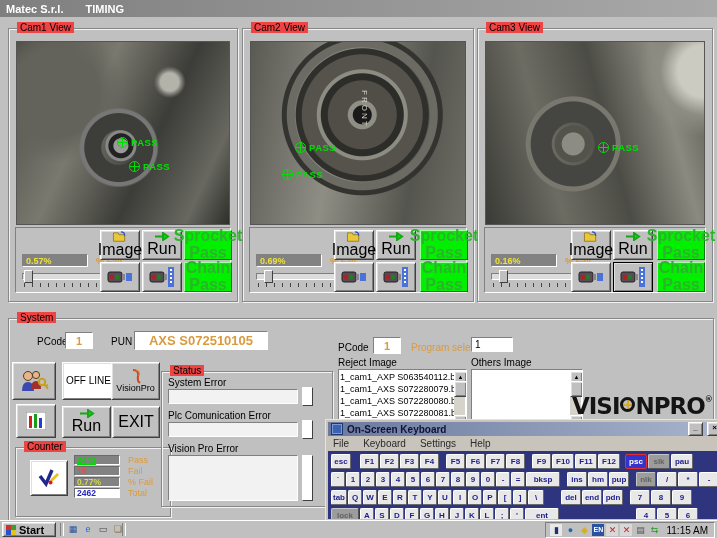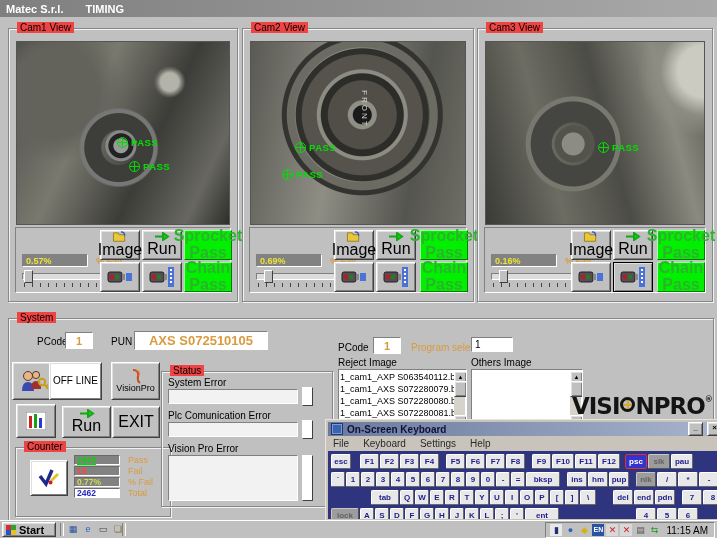--- a/index.html
+++ b/index.html
@@ -320,21 +320,21 @@
   <div class="btn raised ic-btn" style="left:3px;top:43px;width:42px;height:36px;">
     <svg width="30" height="24" viewBox="0 0 30 24">
       <circle cx="9" cy="7" r="4.5" fill="#e8b48a" stroke="#5a3a1a"></circle>
         <path d="M3 22 q0 -9 6 -9 q6 0 6 9 Z" fill="#3a4ab0"></path>
       <circle cx="17" cy="6" r="3.6" fill="#e8b48a" stroke="#5a3a1a"></circle>
         <path d="M12 20 q0 -8 5 -8 q5 0 5 8 Z" fill="#a03030"></path>
       <circle cx="23" cy="13" r="3.2" fill="none" stroke="#c8a018" stroke-width="2"></circle>
         <path d="M25 15 L29 20 M27 17 L29 16" stroke="#c8a018" stroke-width="2"></path>
     </svg>
   </div>
-  <div class="btn raised" style="left:40px;top:43px;width:51px;height:36px;background:#fff;font-size:10px;text-align:right;">
+  <div class="btn raised" style="left:53px;top:43px;width:51px;height:36px;background:#fff;font-size:10px;text-align:right;">
     <span>OFF LINE</span>
   </div>
   <div class="btn raised" style="left:102px;top:43px;width:47px;height:36px;font-size:9px;">
     <svg width="12" height="15" viewBox="0 0 12 15">
         <path d="M3 1 q6 0 5 6 q-1 5 2 7" fill="none" stroke="#c84a20" stroke-width="2"></path>
         <path d="M6 1 q5 1 3 6" fill="none" stroke="#e8884a" stroke-width="1.2"></path>
       </svg>
     <span>VisionPro</span>
   </div>
   <div class="btn raised ic-btn" style="left:7px;top:85px;width:38px;height:32px;">
@@ -480,21 +480,21 @@
         <div class="key" style="width: 20px;">ins</div>
         <div class="key" style="width: 20px;">hm</div>
         <div class="key" style="width: 20px;">pup</div>
         <span class="kgap" style="width: 6px;"></span>
         <div class="key dis" style="width: 20px;">nlk</div>
         <div class="key" style="width: 20px;">/</div>
         <div class="key" style="width: 20px;">*</div>
         <div class="key" style="width: 20px;">-</div>
       </div>
       <div class="kbrow">
-        <div class="key" style="width: 28px; margin-left: 40px;">tab</div>
+        <div class="key" style="width: 16px;">tab</div>
         <div class="key" style="width: 14px;">Q</div>
         <div class="key" style="width: 14px;">W</div>
         <div class="key" style="width: 14px;">E</div>
         <div class="key" style="width: 14px;">R</div>
         <div class="key" style="width: 14px;">T</div>
         <div class="key" style="width: 14px;">Y</div>
         <div class="key" style="width: 14px;">U</div>
         <div class="key" style="width: 14px;">I</div>
         <div class="key" style="width: 14px;">O</div>
         <div class="key" style="width: 14px;">P</div>

